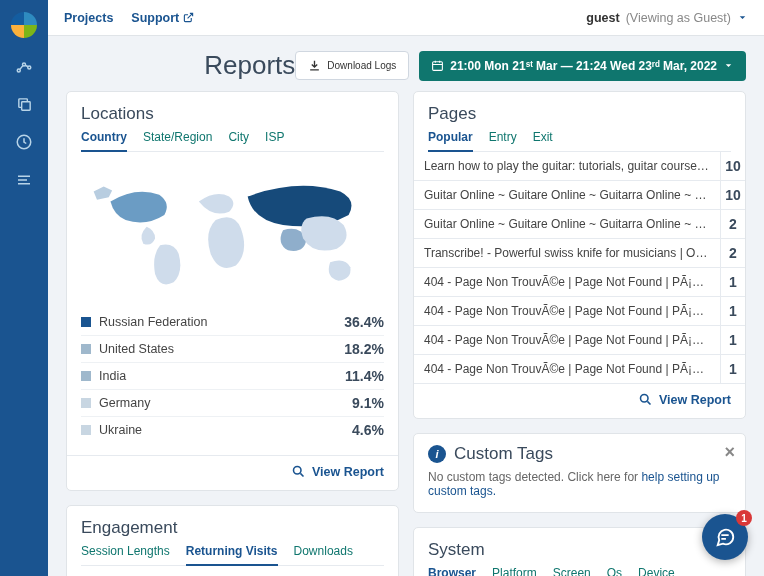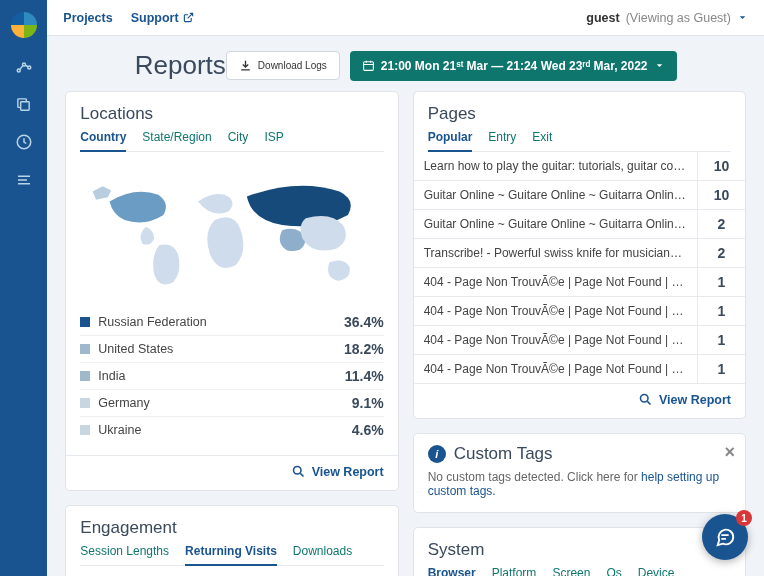--- a/index.html
+++ b/index.html
@@ -7,21 +7,21 @@
 .app { display: flex; min-height: 100vh; }
 .sidebar { width: 48px; background: #1a5490; display: flex; flex-direction: column; align-items: center; padding-top: 12px; gap: 18px; }
 .logo { width: 26px; height: 26px; border-radius: 50%; background: conic-gradient(#2e8bc0 0 90deg, #7cb518 90deg 180deg, #fbb13c 180deg 270deg, #145da0 270deg 360deg); }
 .sidebar-icon { width: 20px; height: 20px; display: flex; align-items: center; justify-content: center; color: #b8d4e8; cursor: pointer; }
 .main { flex: 1; display: flex; flex-direction: column; }
 .topbar { height: 36px; background: #fff; border-bottom: 1px solid #e0e4e8; display: flex; align-items: center; padding: 0 16px; justify-content: space-between; }
 .topbar-left { display: flex; gap: 18px; }
 .topbar-link { color: #1a5490; font-weight: 600; font-size: 12.5px; cursor: pointer; display: flex; align-items: center; gap: 4px; }
 .topbar-right { display: flex; align-items: center; gap: 6px; font-size: 12.5px; color: #333; cursor: pointer; }
 .topbar-right .role { color: #888; }
-.header-row { display: flex; align-items: center; justify-content: center; padding: 14px 18px 10px; }
+.header-row { display: flex; align-items: center; justify-content: flex-end; padding: 14px 18px 10px; }
 .page-title { font-size: 26px; font-weight: 400; color: #3a4a5c; }
 .header-actions { display: flex; gap: 10px; align-items: center; }
 .btn-outline { background: #fff; border: 1px solid #d0d7e0; border-radius: 4px; padding: 7px 12px; font-size: 10px; font-weight: 400; color: #333; cursor: pointer; display: flex; align-items: center; gap: 6px; }
 .date-range { background: #0f766e; color: #fff; border-radius: 4px; padding: 8px 12px; font-size: 12px; font-weight: 600; display: flex; align-items: center; gap: 6px; cursor: pointer; }
 .content { display: flex; gap: 14px; padding: 0 18px 18px; align-items: flex-start; }
 .col { flex: 1; display: flex; flex-direction: column; gap: 14px; min-width: 0; }
 .card { background: #fff; border: 1px solid #e0e4e8; border-radius: 5px; }
 .card-header { padding: 12px 14px 0; }
 .card-title { font-size: 17px; color: #3a4a5c; font-weight: 400; margin-bottom: 6px; }
 .tabs { display: flex; gap: 16px; border-bottom: 1px solid #e6eaef; }
@@ -32,21 +32,21 @@
 .loc-row { display: flex; align-items: center; justify-content: space-between; padding: 5px 0; border-bottom: 1px solid #eef1f4; font-size: 12.5px; text-align: right; }
 .loc-row:last-child { border-bottom: none; }
 .loc-name { display: flex; align-items: center; gap: 8px; color: #444; }
 .loc-swatch { width: 10px; height: 10px; }
 .loc-pct { font-weight: 700; color: #3a4a5c; font-size: 14px; }
 .view-report { text-align: right; padding: 8px 14px; border-top: 1px solid #e6eaef; }
 .view-report a { color: #1a5490; font-weight: 700; font-size: 12.5px; cursor: pointer; display: inline-flex; align-items: center; gap: 6px; }
 .page-row { display: flex; align-items: center; border-bottom: 1px solid #e6eaef; }
 .page-row:last-child { border-bottom: none; }
 .page-title-cell { flex: 1; padding: 6px 10px; font-size: 12px; color: #444; white-space: nowrap; overflow: hidden; text-overflow: ellipsis; min-width: 0; }
-.page-count { width: 48px; text-align: center; font-weight: 700; font-size: 14px; color: #3a4a5c; border-left: 1px solid #e6eaef; padding: 6px 0; }
+.page-count { width: 25px; text-align: center; font-weight: 700; font-size: 14px; color: #3a4a5c; border-left: 1px solid #e6eaef; padding: 6px 0; }
 .custom-tags { position: relative; padding: 10px 14px 14px; }
 .ct-title { font-size: 17px; color: #3a4a5c; display: flex; align-items: center; gap: 8px; margin-bottom: 6px; }
 .ct-body { font-size: 12px; color: #666; }
 .ct-body a { color: #1a5490; cursor: pointer; }
 .ct-close { position: absolute; top: 8px; right: 10px; font-size: 18px; color: #888; cursor: pointer; font-weight: 700; }
 .chat-btn { position: fixed; bottom: 16px; right: 16px; width: 46px; height: 46px; border-radius: 50%; background: #1a5490; display: flex; align-items: center; justify-content: center; cursor: pointer; box-shadow: 0 2px 8px rgba(0,0,0,0.3); }
 .chat-badge { position: absolute; top: -4px; right: -4px; background: #d93838; color: #fff; border-radius: 50%; width: 16px; height: 16px; font-size: 10px; display: flex; align-items: center; justify-content: center; font-weight: 700; }
 .info-icon-circle { width: 18px; height: 18px; border-radius: 50%; background: #1a5490; color: #fff; display: inline-flex; align-items: center; justify-content: center; font-style: italic; font-weight: 700; font-size: 11px; }
 .pages-list { padding: 0; }
 </style>

